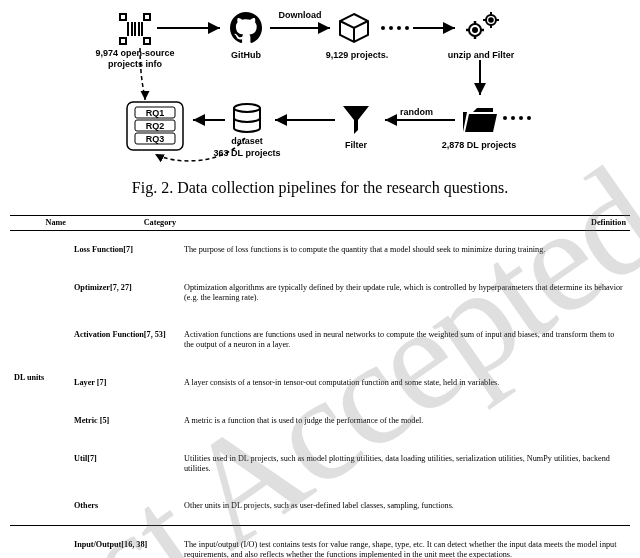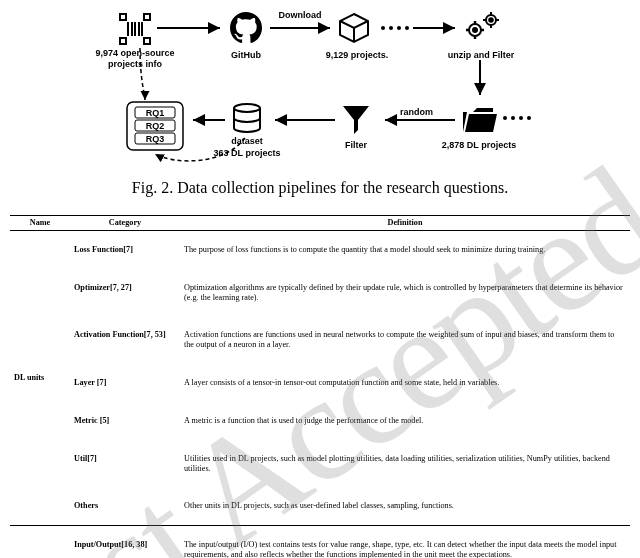--- a/index.html
+++ b/index.html
@@ -39,21 +39,21 @@
     table {
       border-collapse: collapse;
       width: 620px;
       margin: 0 10px;
       font-size: 8.2px;
       line-height: 1.2;
     }
     th {
       border-top: 1.2px solid #000;
       border-bottom: 0.8px solid #000;
-      text-align: center;
+      text-align: right;
       padding: 2px 4px;
       font-weight: bold;
     }
     td {
       padding: 14px 4px;
       vertical-align: top;
     }
     .group-sep td { border-bottom: 0.6px solid #000; }
     .last-row td { border-bottom: 1.2px solid #000; }
     .rowspan-cell {

